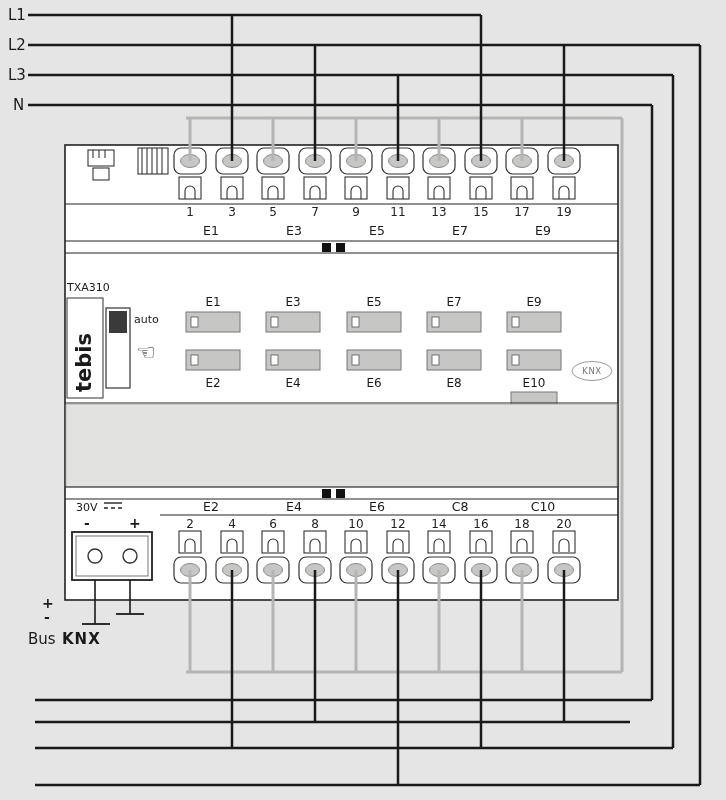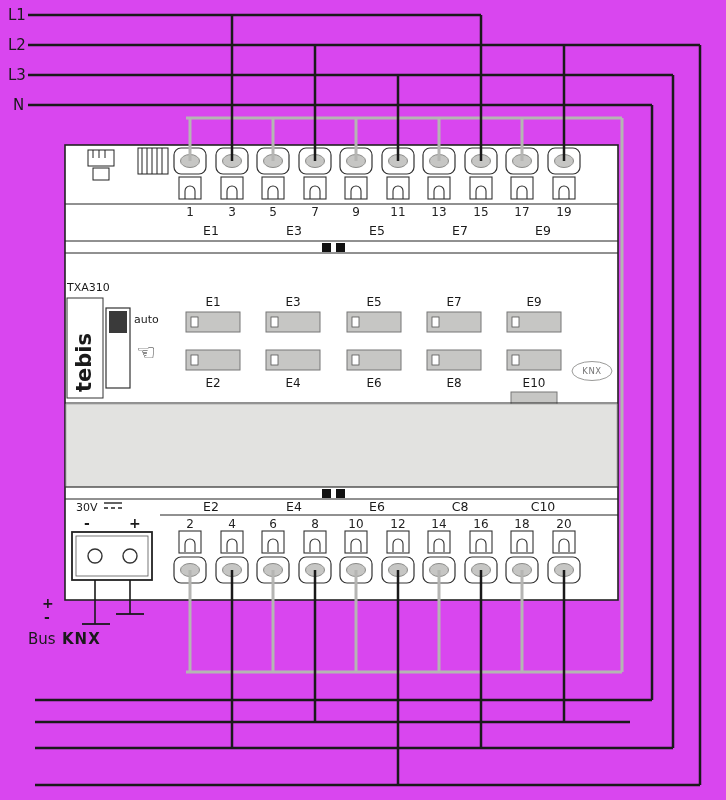--- a/index.html
+++ b/index.html
@@ -1,16 +1,16 @@
 <!DOCTYPE html>
 <html><head>
 <meta charset="utf-8">
 <style>
   html,body{margin:0;padding:0;background:#fdfdfb;}
-  .page{width:726px;height:800px;position:relative;background:#d946ef;}
+  .page{width:726px;height:800px;position:relative;background:#e5e5e5;}
   svg{display:block;}
   text{font-family:"DejaVu Sans","Liberation Sans",sans-serif;fill:#1a1a1a;}
   .lbl-supply{font-size:15px;}
   .lbl-num{font-size:12px;fill:#222;}
   .lbl-group{font-size:12.5px;}
   .lbl-btn{font-size:12px;}
   .lbl-model{font-size:11px;}
   .lbl-brand{font-size:21px;font-weight:bold;}
   .lbl-auto{font-size:11px;}
   .lbl-small{font-size:11px;}

